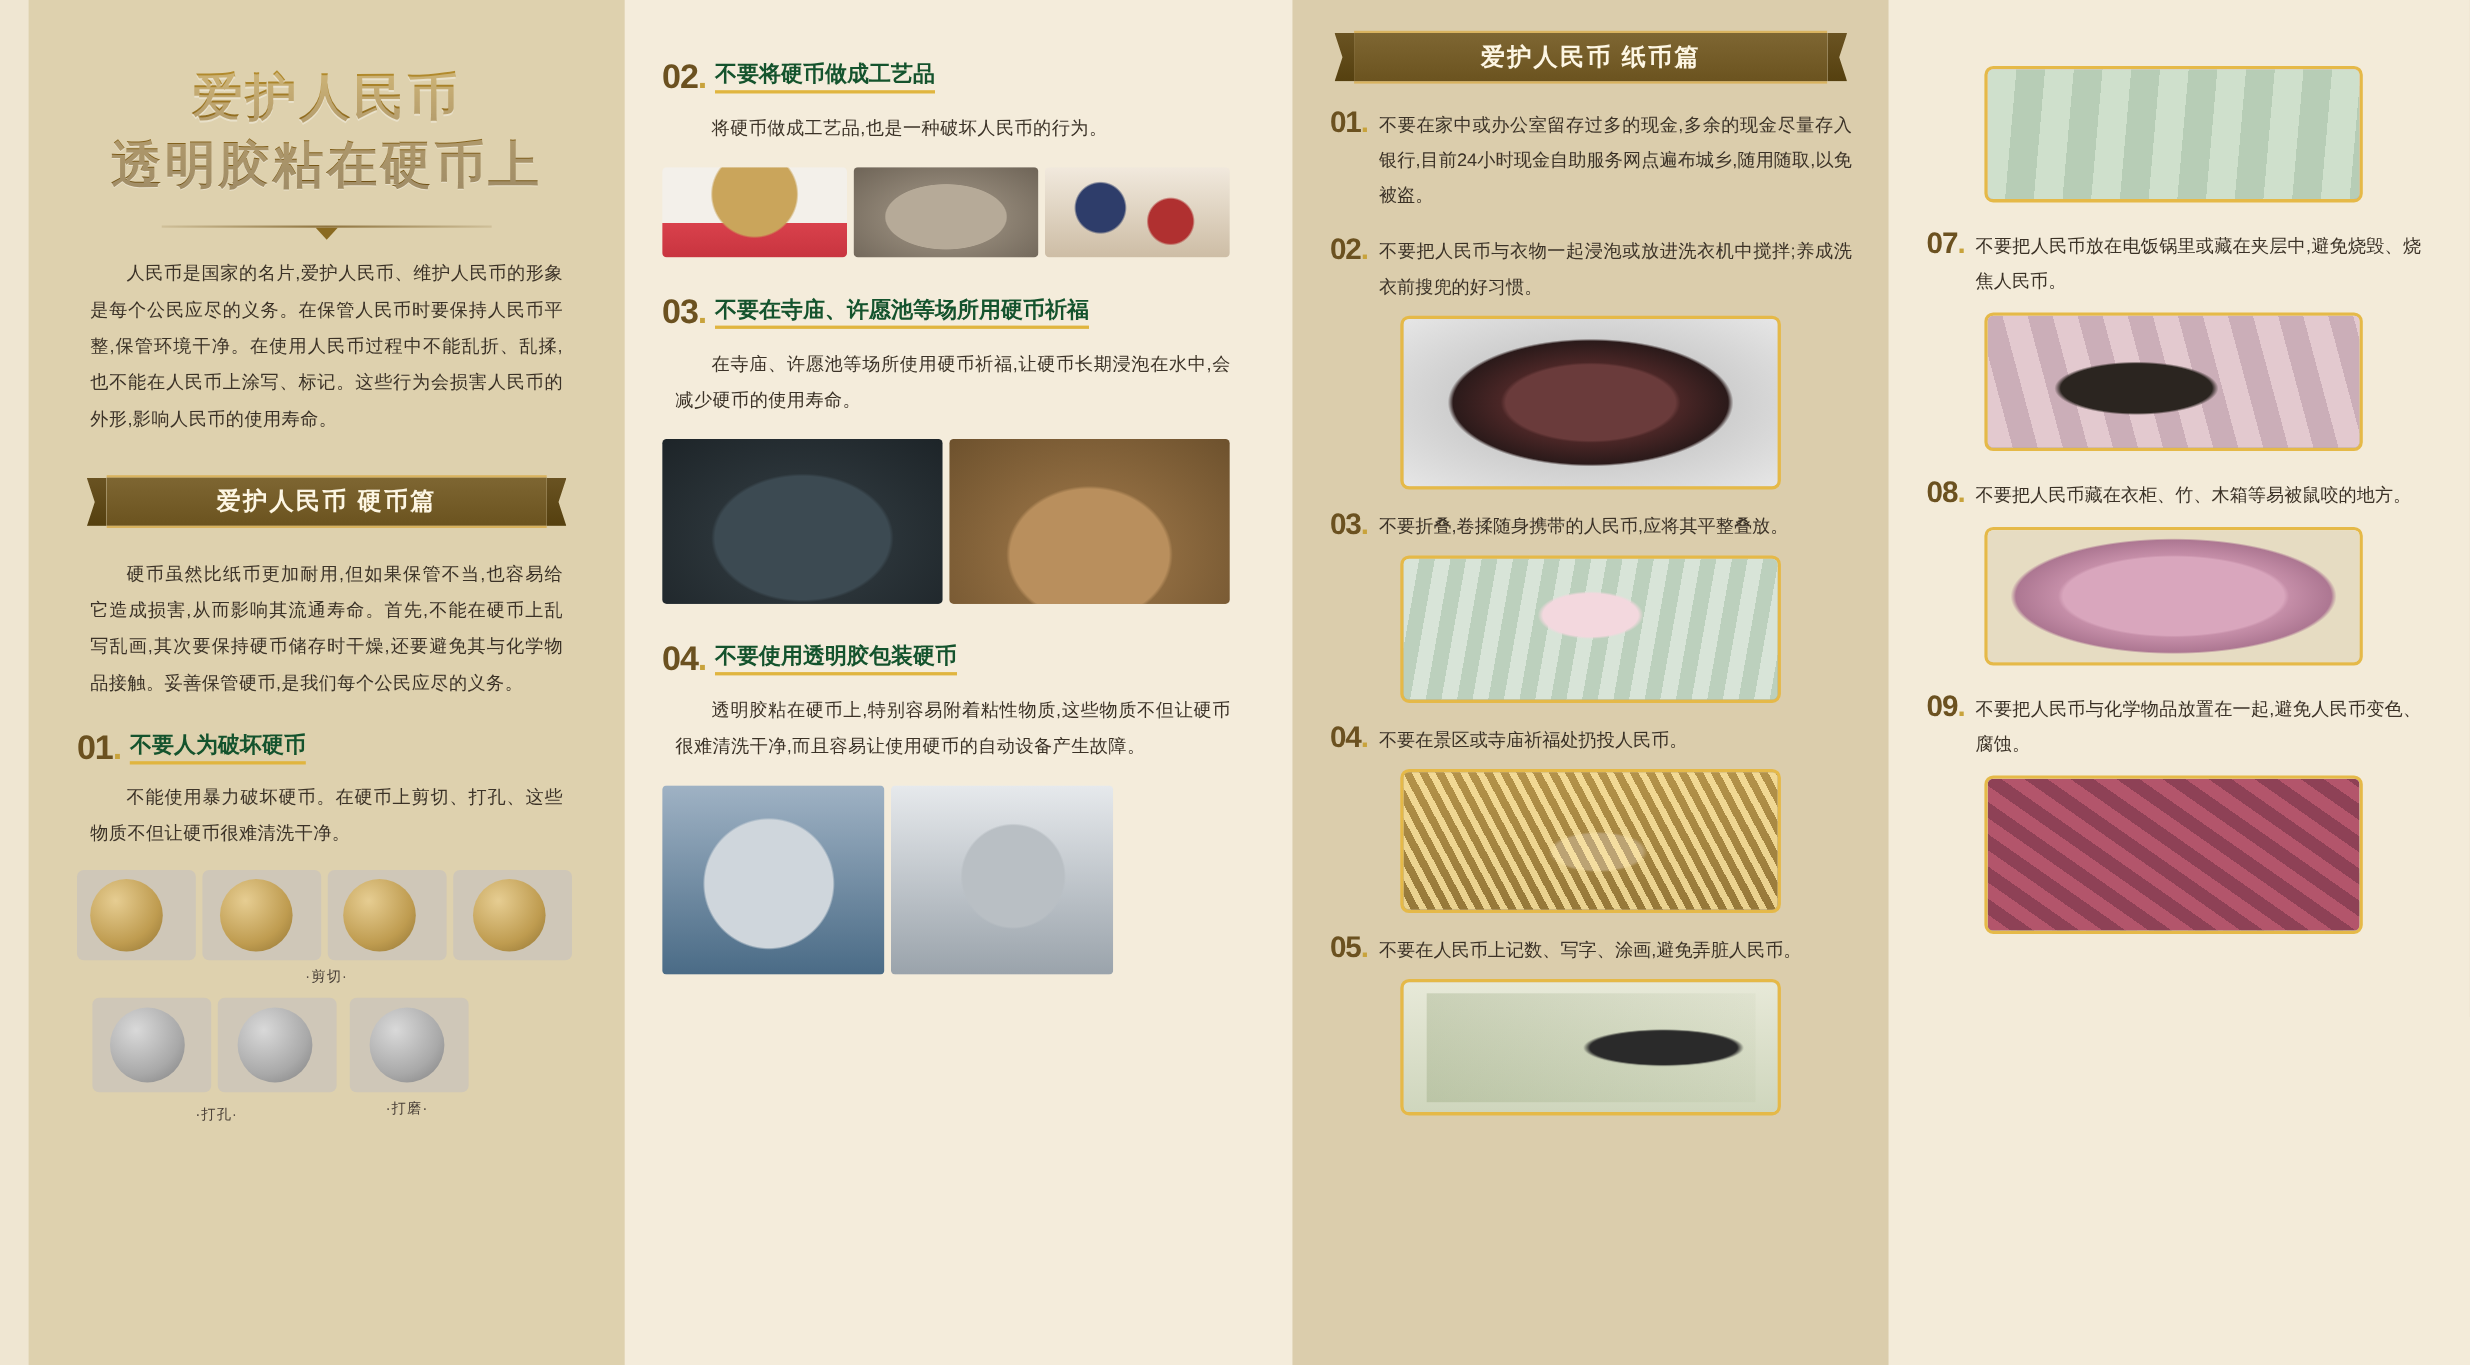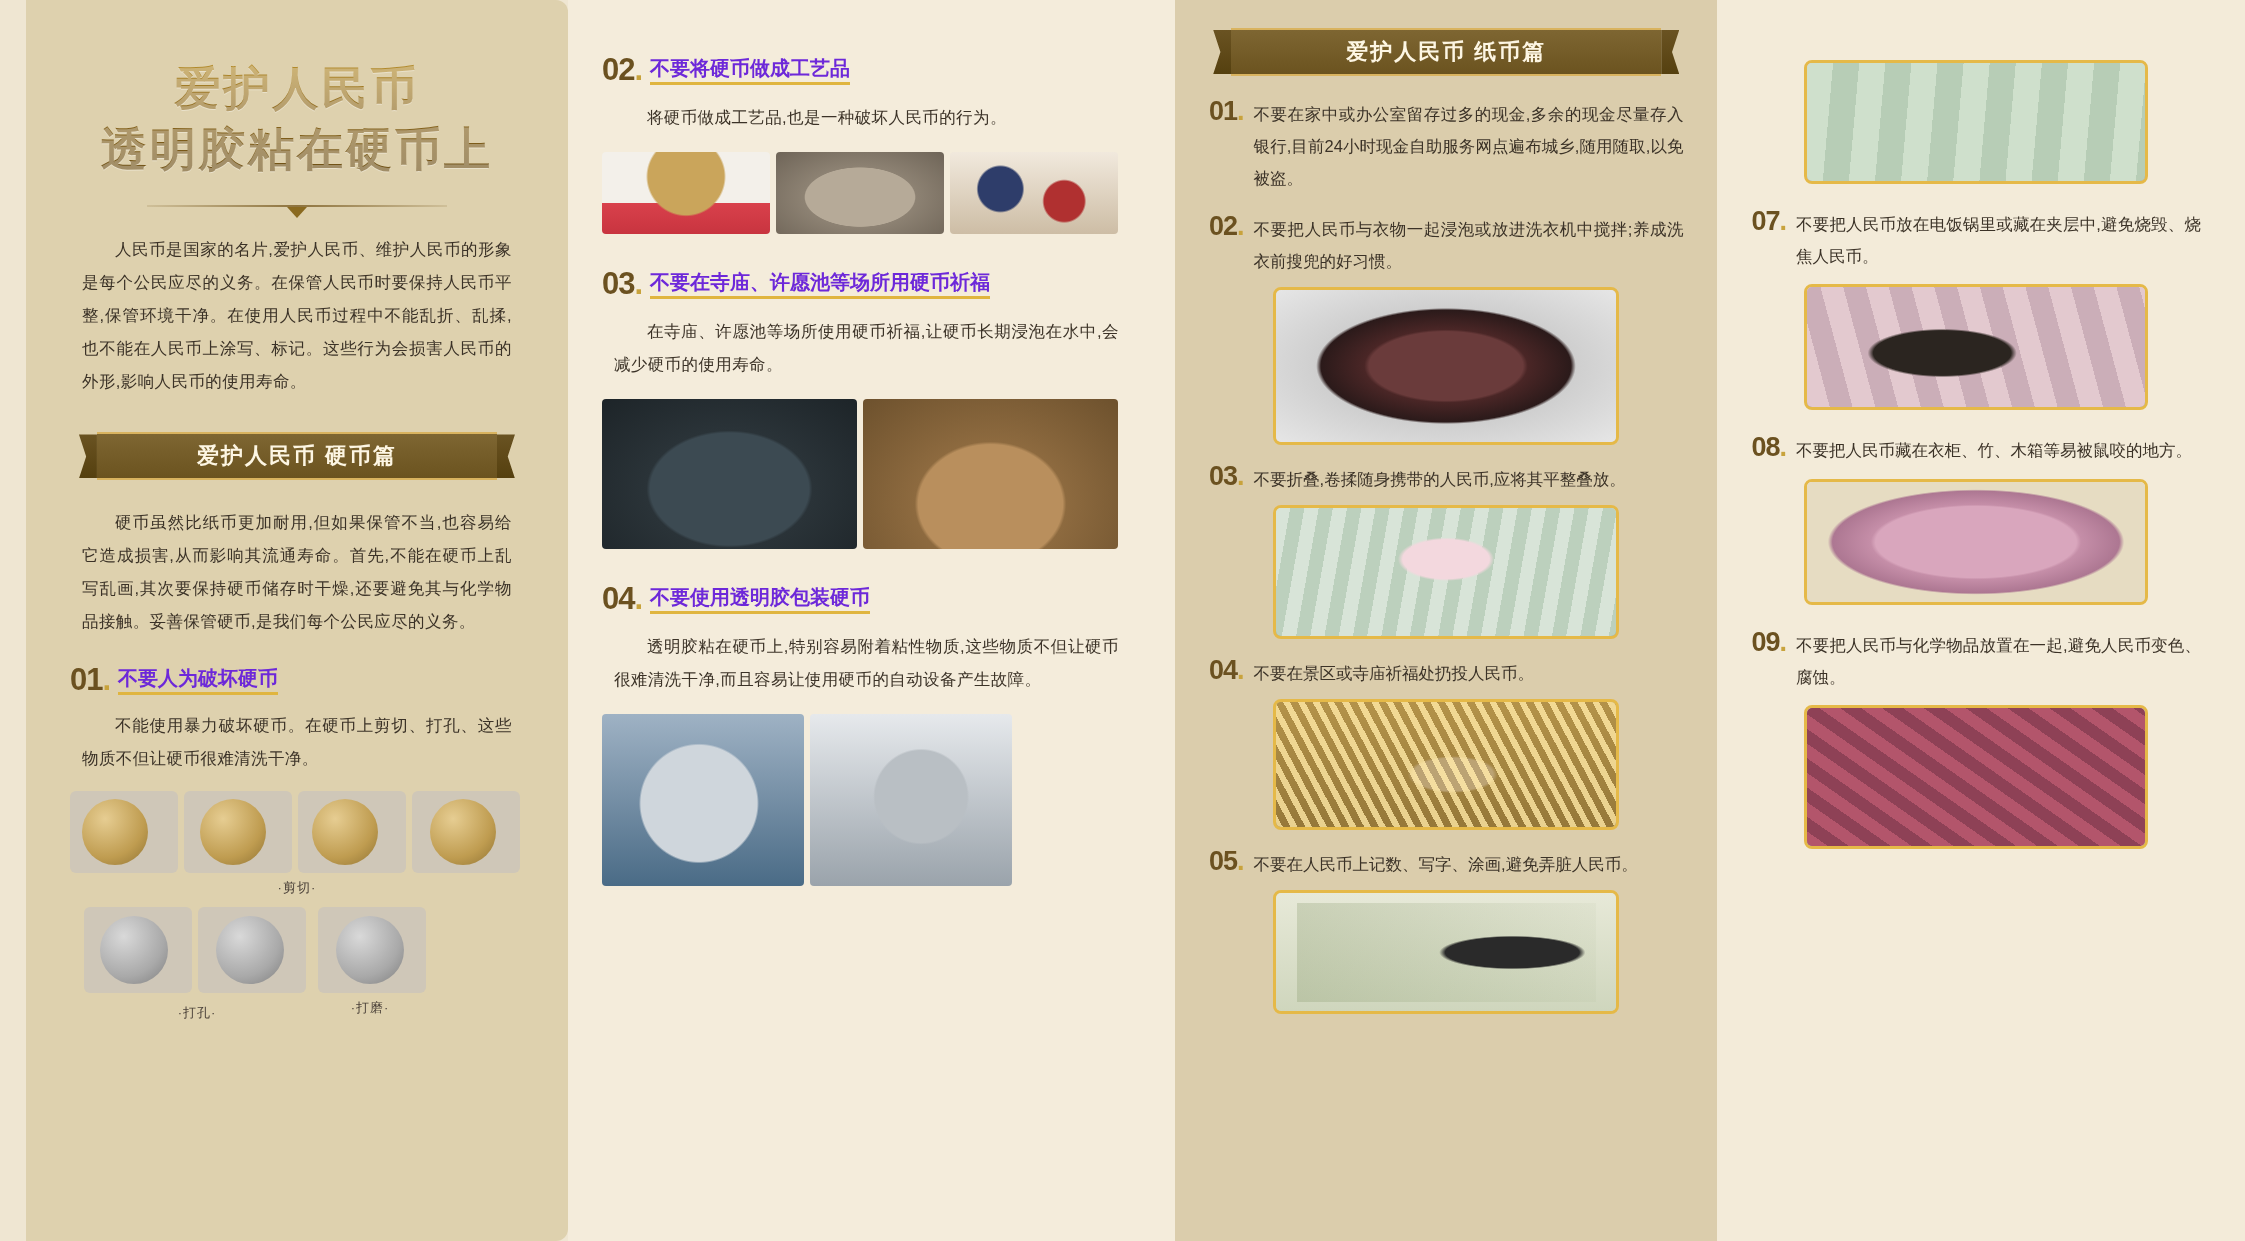--- a/index.html
+++ b/index.html
@@ -6,21 +6,21 @@
   body{
     width:2245px;height:1241px;
     background:#efe6d2;
     font-family:"Liberation Sans","DejaVu Sans",sans-serif;
     overflow:hidden;
   }
   .page{position:relative;width:2245px;height:1241px;display:flex;}
 
   
   .col{position:relative;height:100%;box-sizing:border-box;}
-  .col-1{width:571px;background:#ded1ae;padding:0;border-radius:12px;}
+  .col-1{width:571px;background:#ded1ae;padding:0;}
   .col-2{width:610px;background:#f4ecdb;}
   .col-3{width:545px;background:#dbcdac;}
   .col-4{width:530px;background:#f3ebd9;}
 
   .left-bar{position:absolute;left:0;top:0;width:26px;height:100%;background:#efe6d2;}
   .col-1-inner{position:absolute;left:26px;top:0;right:0;bottom:0;padding:40px 44px 0 44px;box-sizing:border-box;}
 
   
   .main-title{
     text-align:center;
@@ -78,21 +78,21 @@
   .ribbon-3{width:430px;margin-top:0;}
 
   
   .numhead{display:flex;align-items:flex-end;gap:8px;margin:26px 0 6px 0;}
   .num{
     font-size:31px;font-weight:bold;color:#6b5120;letter-spacing:-1px;
     line-height:1;
   }
   .num .dot{color:#c8a33c;}
   .numhead .txt{
-    font-size:20px;font-weight:bold;color:#6d28d9;
+    font-size:20px;font-weight:bold;color:#14532d;
     border-bottom:3px solid #e0b53f;
     padding-bottom:2px;line-height:1.2;
   }
   .numhead-sm{display:flex;align-items:flex-start;gap:10px;margin:18px 0 6px 0;}
   .numhead-sm .num{font-size:27px;}
   .numhead-sm .txt{
     font-size:16.5px;line-height:1.95;color:#3b3227;font-weight:normal;
     border:none;text-align:justify;flex:1;
   }
 

